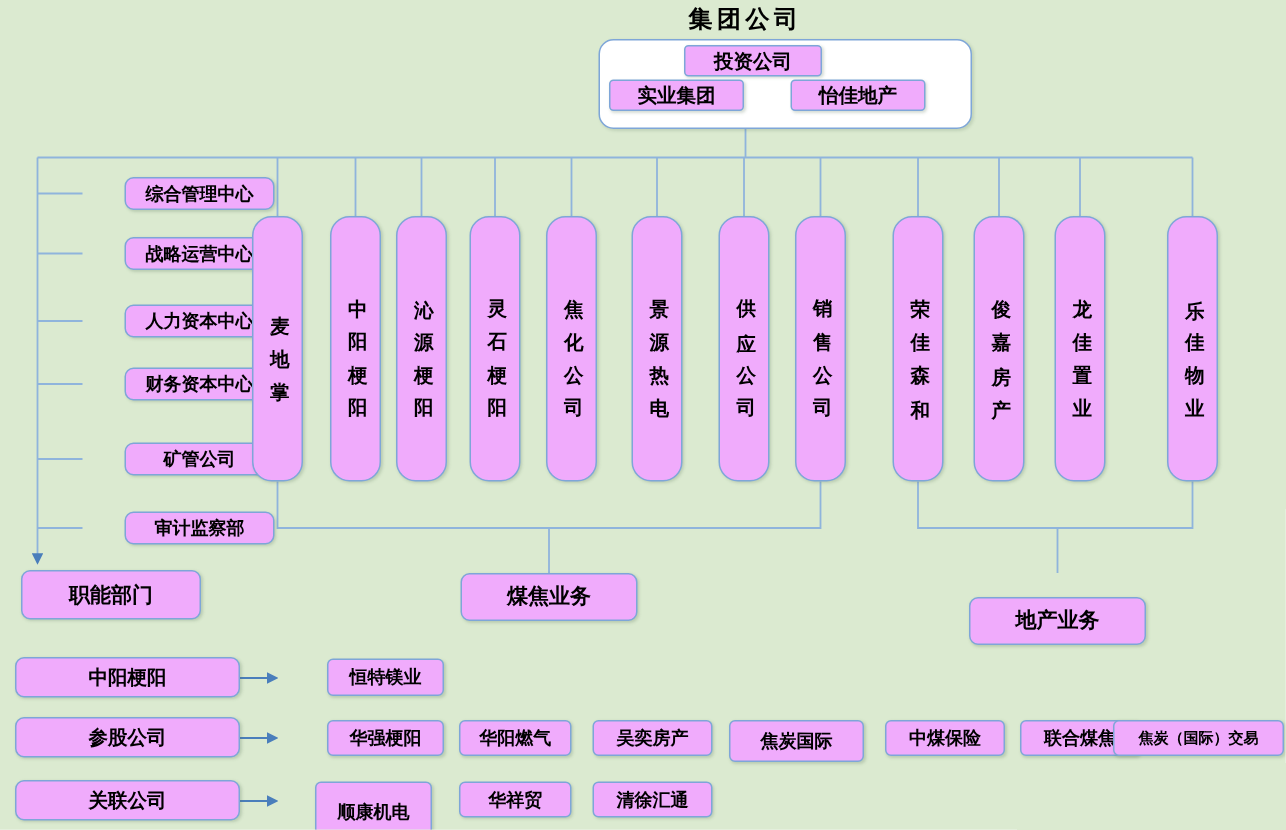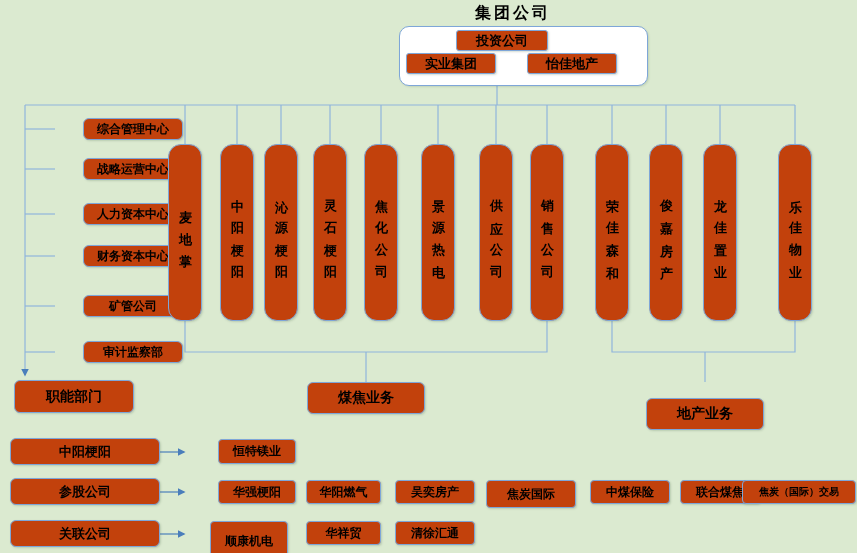--- a/index.html
+++ b/index.html
@@ -1,21 +1,21 @@
 <!DOCTYPE html>
 <html><head>
 <meta charset="utf-8">
 <style>
   * { margin:0; padding:0; box-sizing:border-box; }
   html,body { width:857px; height:553px; }
   body { font-family:"DejaVu Sans","Liberation Sans",sans-serif; color:#000; }
   .canvas { position:relative; width:857px; height:553px; background:#dbead0; overflow:hidden; }
   svg.lines { position:absolute; left:0; top:0; }
   .title { position:absolute; text-align:center; font-weight:bold; font-size:16px; letter-spacing:3px; }
-  .box { position:absolute; background:#c2410c; border:1px solid #7ea6d8;
+  .box { position:absolute; background:#f0abfc; border:1px solid #7ea6d8;
          display:flex; align-items:center; justify-content:center;
          font-weight:bold; color:#000; text-align:center;
          box-shadow:1px 1px 2px rgba(90,120,90,0.25); }
   .container-box { position:absolute; background:#ffffff; border:1px solid #7ea6d8; border-radius:10px;
                    box-shadow:1px 1px 2px rgba(90,120,90,0.2); }
   .r3 { border-radius:3px; } .r4 { border-radius:4px; } .r6 { border-radius:6px; }
   .f10 { font-size:10px; } .f12 { font-size:12px;margin-left:28px; } .f13 { font-size:13px; } .f14 { font-size:14px; }
   .vbox { border-radius:13px; }
   .vtext { writing-mode:vertical-rl; text-orientation:upright; letter-spacing:22px; font-size:13px; font-weight:bold; }
 </style>
@@ -55,21 +55,21 @@
       <path d="M366 352 V382"></path>
       <path d="M612 321 V352 H795 V321"></path>
       <path d="M705 352 V382"></path>
       <path d="M25 105 V375" marker-end="url(#arr)"></path>
       <path d="M160 452 H184" stroke="#4a7ebb" marker-end="url(#arr)"></path>
       <path d="M160 492 H184" stroke="#4a7ebb" marker-end="url(#arr)"></path>
       <path d="M160 534 H184" stroke="#4a7ebb" marker-end="url(#arr)"></path>
     </g>
   </svg>
 
-  <div class="title" style="left:433px; top:3px; width:160px;">集团公司</div>
+  <div class="title" style="left:417px; top:3px; width:160px;">集团公司</div>
 
   <div class="container-box" style="left:399px; top:26px; width:249px; height:60px;"></div>
   <div class="box r3 f13" style="left:456px; top:30px; width:92px; height:21px;">投资公司</div>
   <div class="box r3 f13" style="left:406px; top:53px; width:90px; height:21px;">实业集团</div>
   <div class="box r3 f13" style="left:527px; top:53px; width:90px; height:21px;">怡佳地产</div>
 
   <div class="box r6 f12" style="left:55px; top:118px; width:100px; height:22px;">综合管理中心</div>
   <div class="box r6 f12" style="left:55px; top:158px; width:100px; height:22px;">战略运营中心</div>
   <div class="box r6 f12" style="left:55px; top:203px; width:100px; height:22px;">人力资本中心</div>
   <div class="box r6 f12" style="left:55px; top:245px; width:100px; height:22px;">财务资本中心</div>

